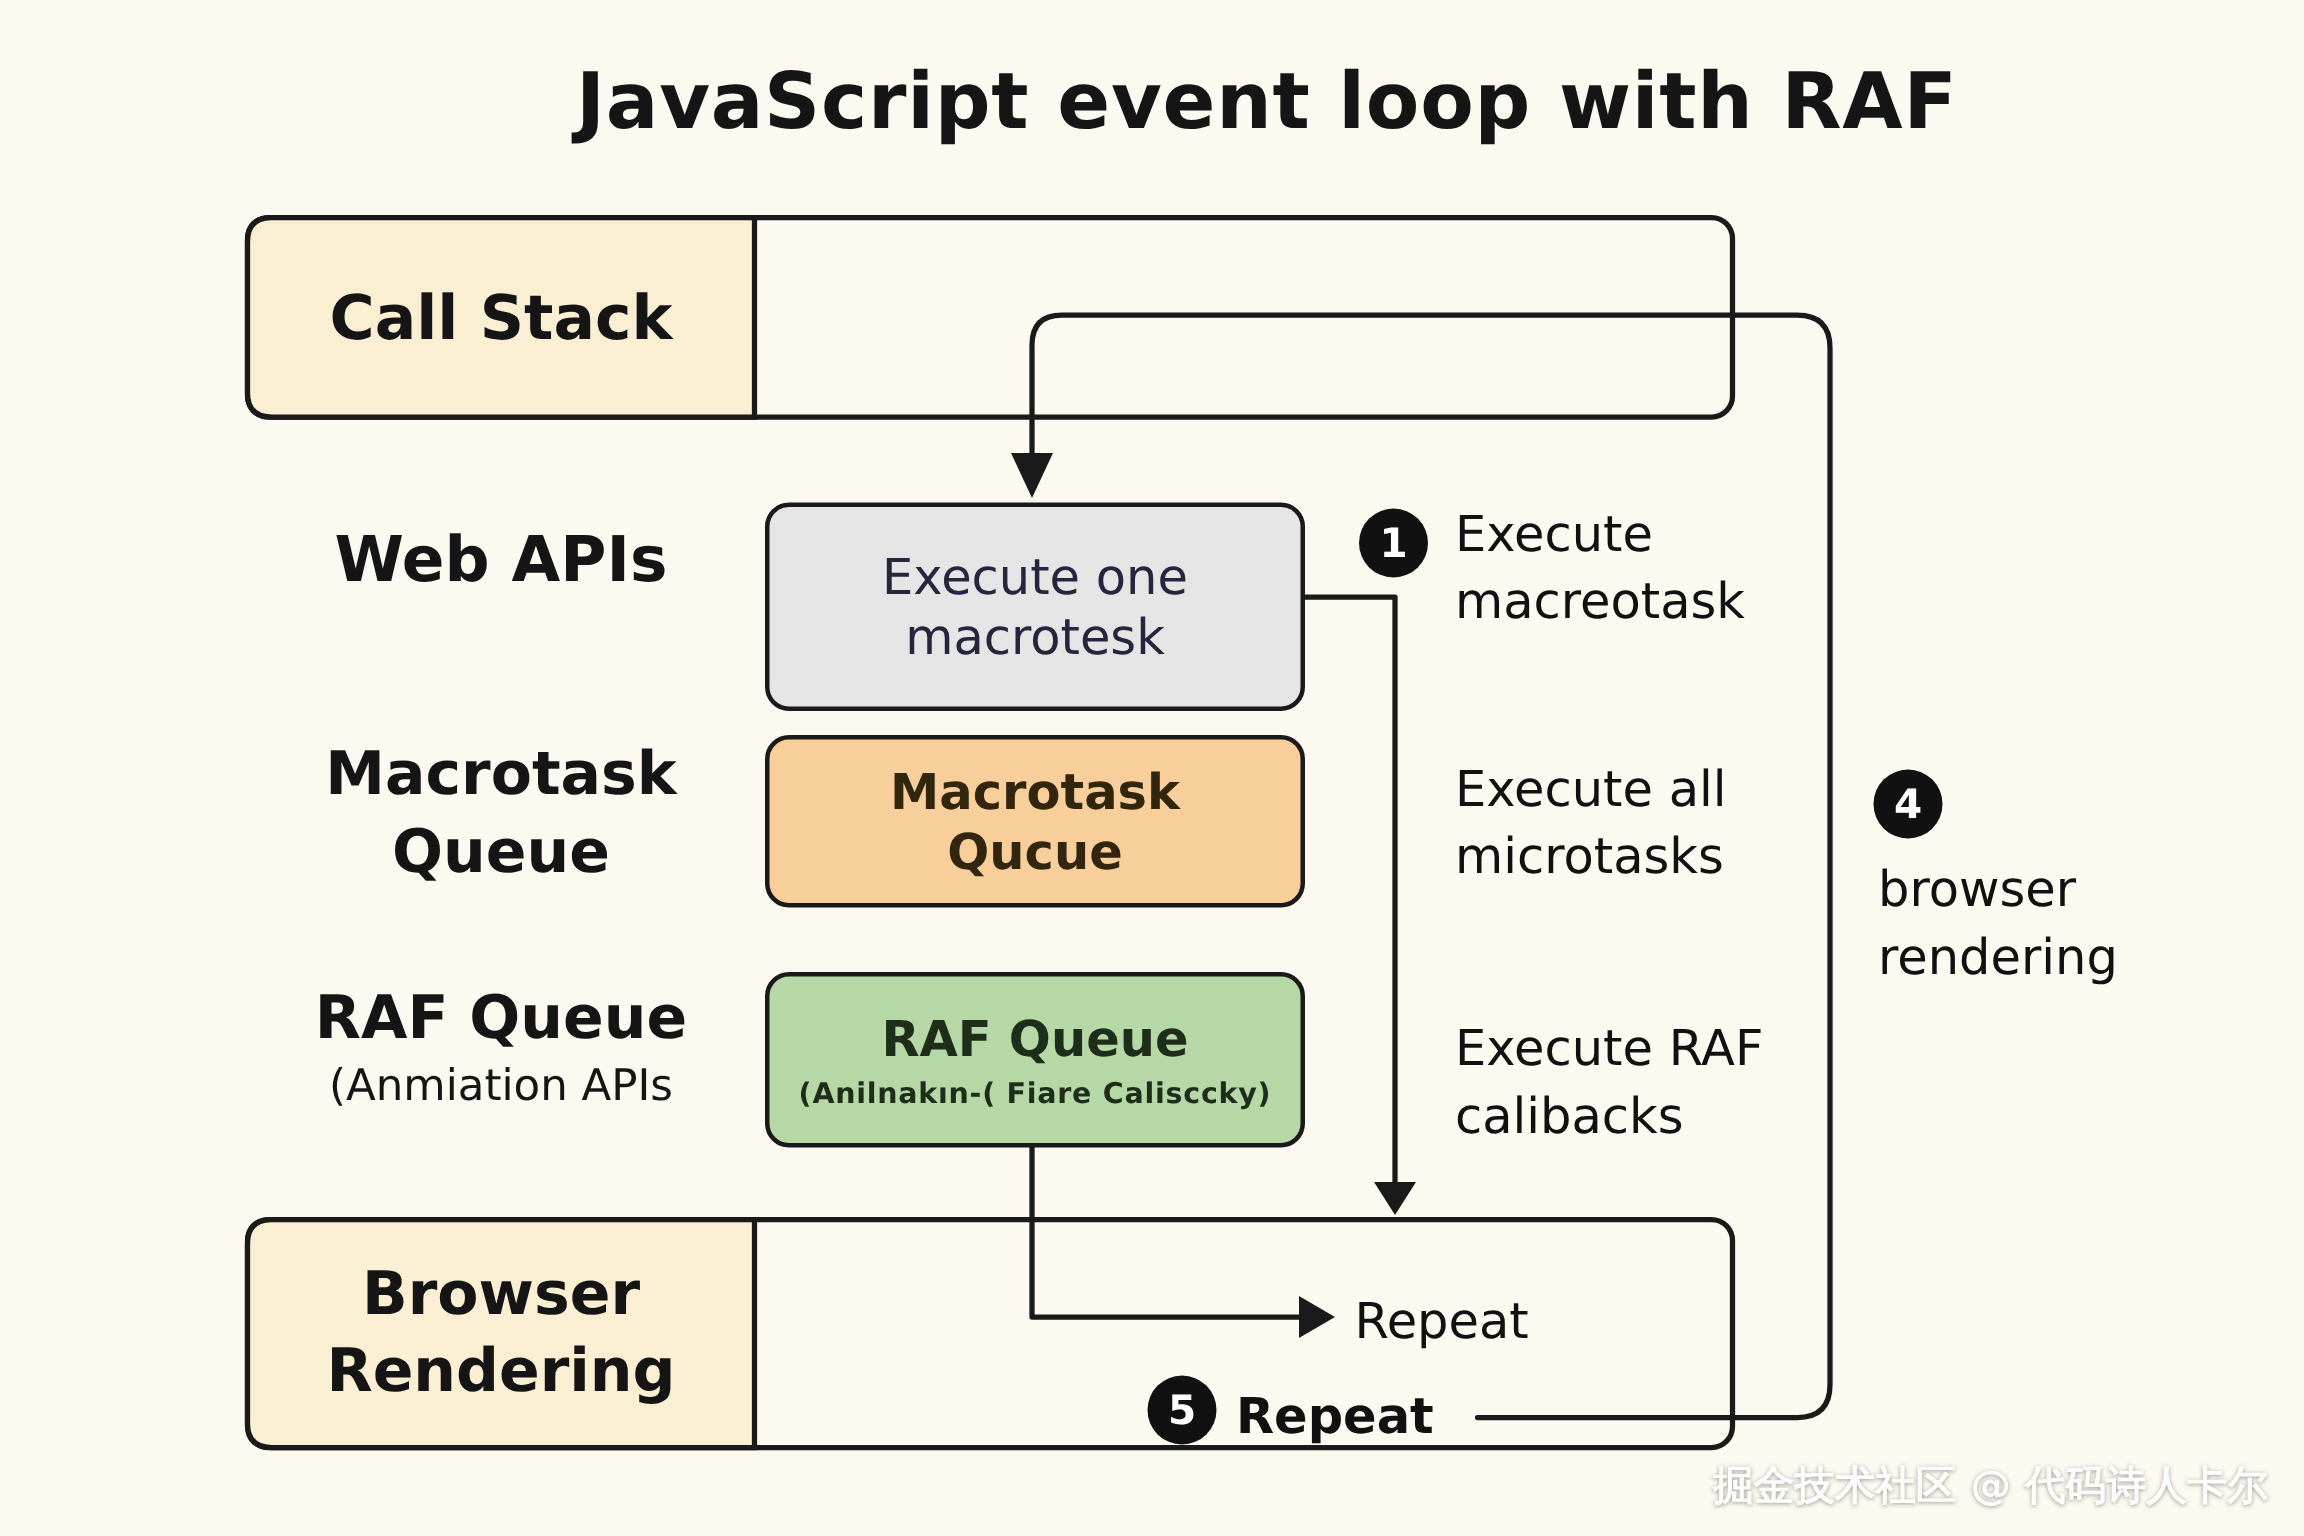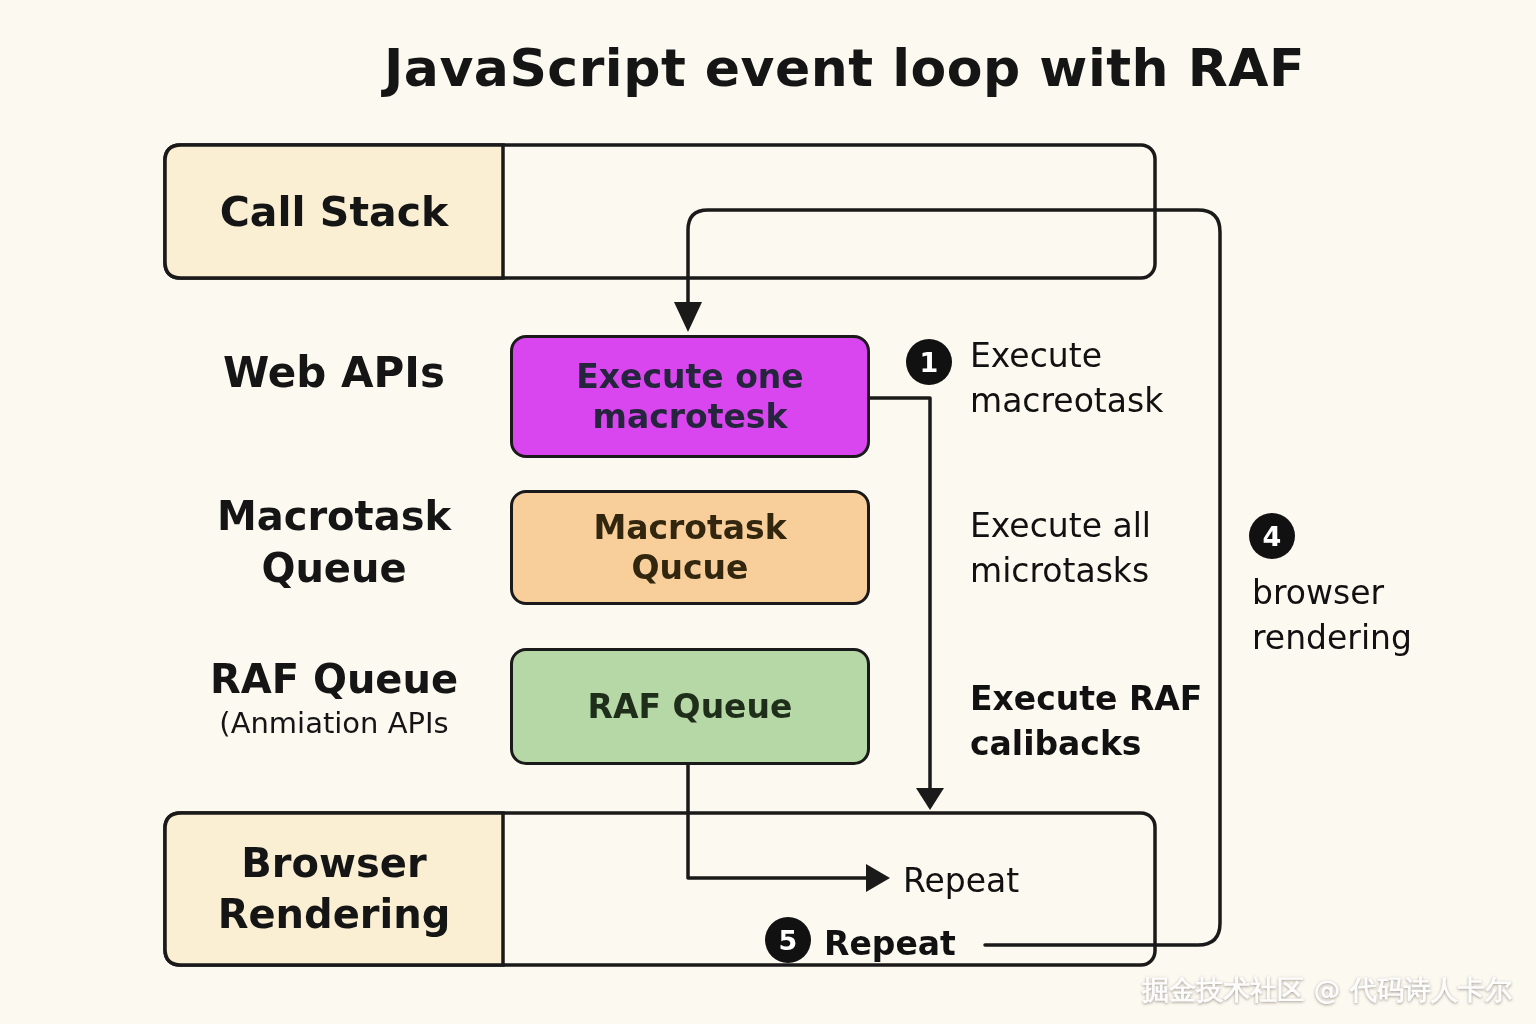--- a/index.html
+++ b/index.html
@@ -28,39 +28,39 @@
   .row-label{left:165px;width:338px;text-align:center;font-weight:700;}
   .call-stack-label{top:145px;height:133px;font-size:41px;}
   .web-apis{top:348px;font-size:42px;}
   .macro-label{top:490px;font-size:40px;line-height:52px;}
   .raf-label{top:656px;font-size:40px;}
   .raf-sub-label{top:705px;font-size:29px;line-height:37px;font-weight:500;}
   .browser-label{top:813px;height:152px;font-size:40px;line-height:51px;}
 
   
   .cbox{left:510px;width:360px;border:3.5px solid #1a1a1a;border-radius:16px;box-sizing:border-box;}
-  .execute-box{top:335px;height:123px;background:#d946ef;font-size:33px;font-weight:700;line-height:40px;color:#25253d;}
+  .execute-box{top:335px;height:139px;background:#e5e5e5;font-size:33px;font-weight:400;line-height:40px;color:#25253d;}
   .macrotask-box{top:490px;height:115px;background:#f8cf9b;font-size:33px;font-weight:700;line-height:40px;color:#33260f;}
   .raf-box{top:648px;height:117px;background:#b6d7a6;color:#1e2e1a;}
   .raf-box .t1{font-size:33px;font-weight:700;}
   .raf-box .t2{font-size:19px;font-weight:600;margin-top:6px;letter-spacing:.5px;}
 
   
   .stepnum{width:46px;height:46px;border-radius:50%;background:#111;color:#fff;
            display:flex;align-items:center;justify-content:center;
            font-size:27px;font-weight:700;}
   .c1{left:906px;top:339px;}
   .c4{left:1249px;top:513px;}
   .c5{left:765px;top:917px;}
 
   
   .note{font-size:33px;font-weight:500;line-height:45px;color:#111;}
   .n1{left:970px;top:333px;}
   .n2{left:970px;top:503px;}
-  .n3{left:970px;top:676px;font-weight:bold;}
+  .n3{left:970px;top:676px;}
   .n4{left:1252px;top:570px;}
   .repeat1{left:903px;top:858px;}
   .repeat5{left:824px;top:921px;font-weight:600;}
 
   
   .watermark{right:24px;bottom:16px;font-size:27px;font-weight:600;
              color:rgba(255,255,255,.96);
              text-shadow:0 1px 3px rgba(110,105,95,.65);}
 </style>
 </head>
@@ -110,20 +110,21 @@
   <div>macrotesk</div>
 </div>
 
 <div class="abs cbox macrotask-box center">
   <div>Macrotask</div>
   <div>Qucue</div>
 </div>
 
 <div class="abs cbox raf-box center">
   <div class="t1">RAF Queue</div>
+  <div class="t2">(Anilnakın-( Fiare Calisccky)</div>
 </div>
 
 <div class="abs stepnum c1">1</div>
 <div class="abs stepnum c4">4</div>
 <div class="abs stepnum c5">5</div>
 
 <div class="abs note n1">
   <div>Execute</div>
   <div>macreotask</div>
 </div>

